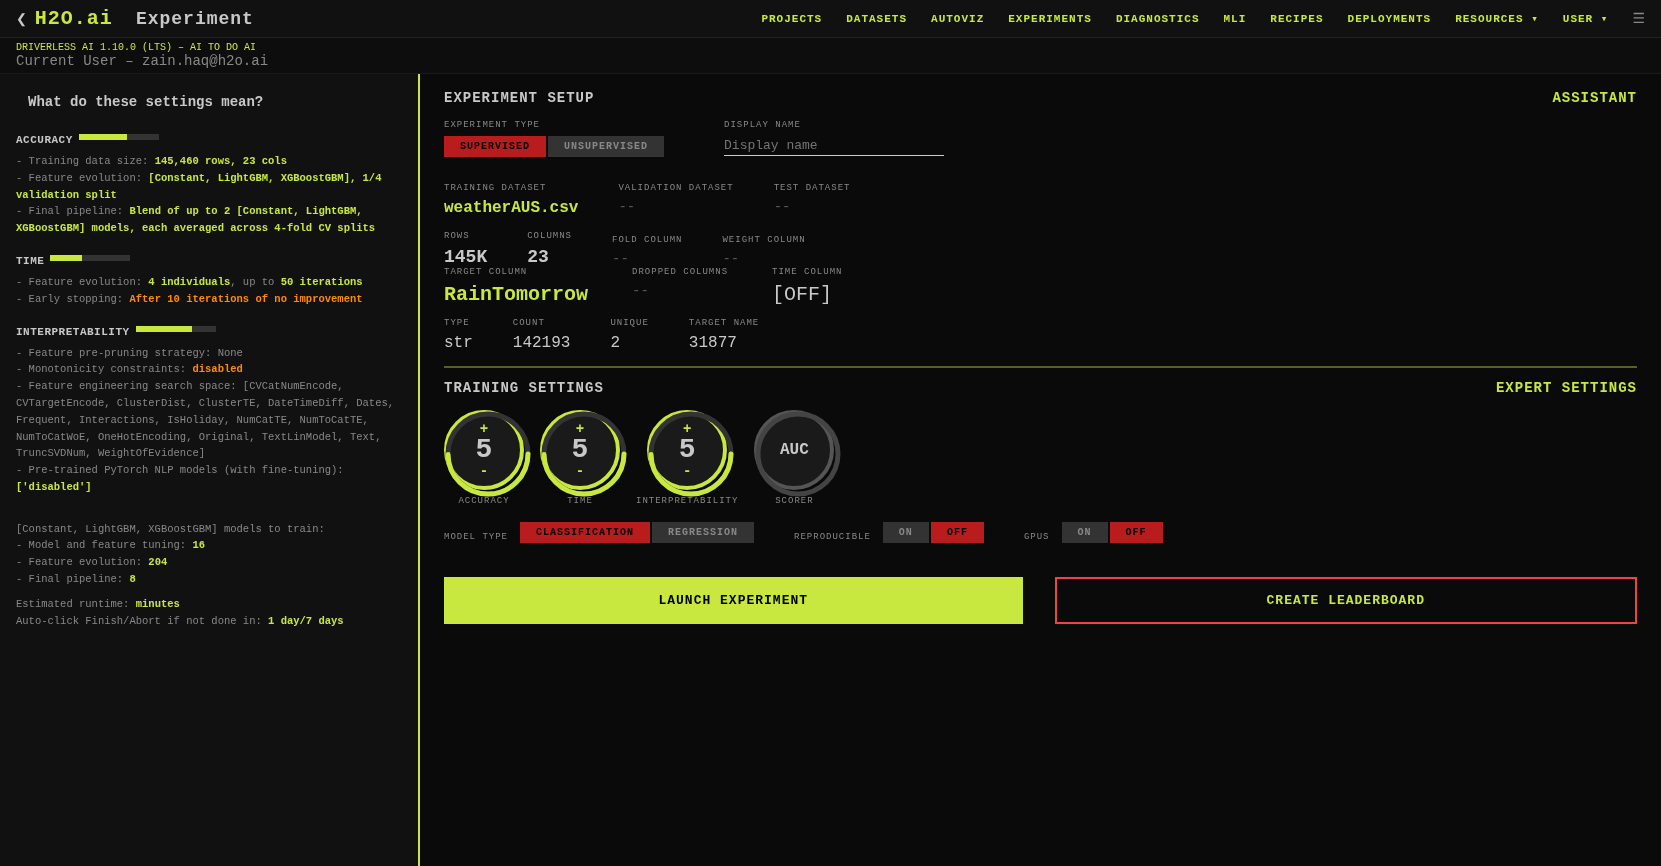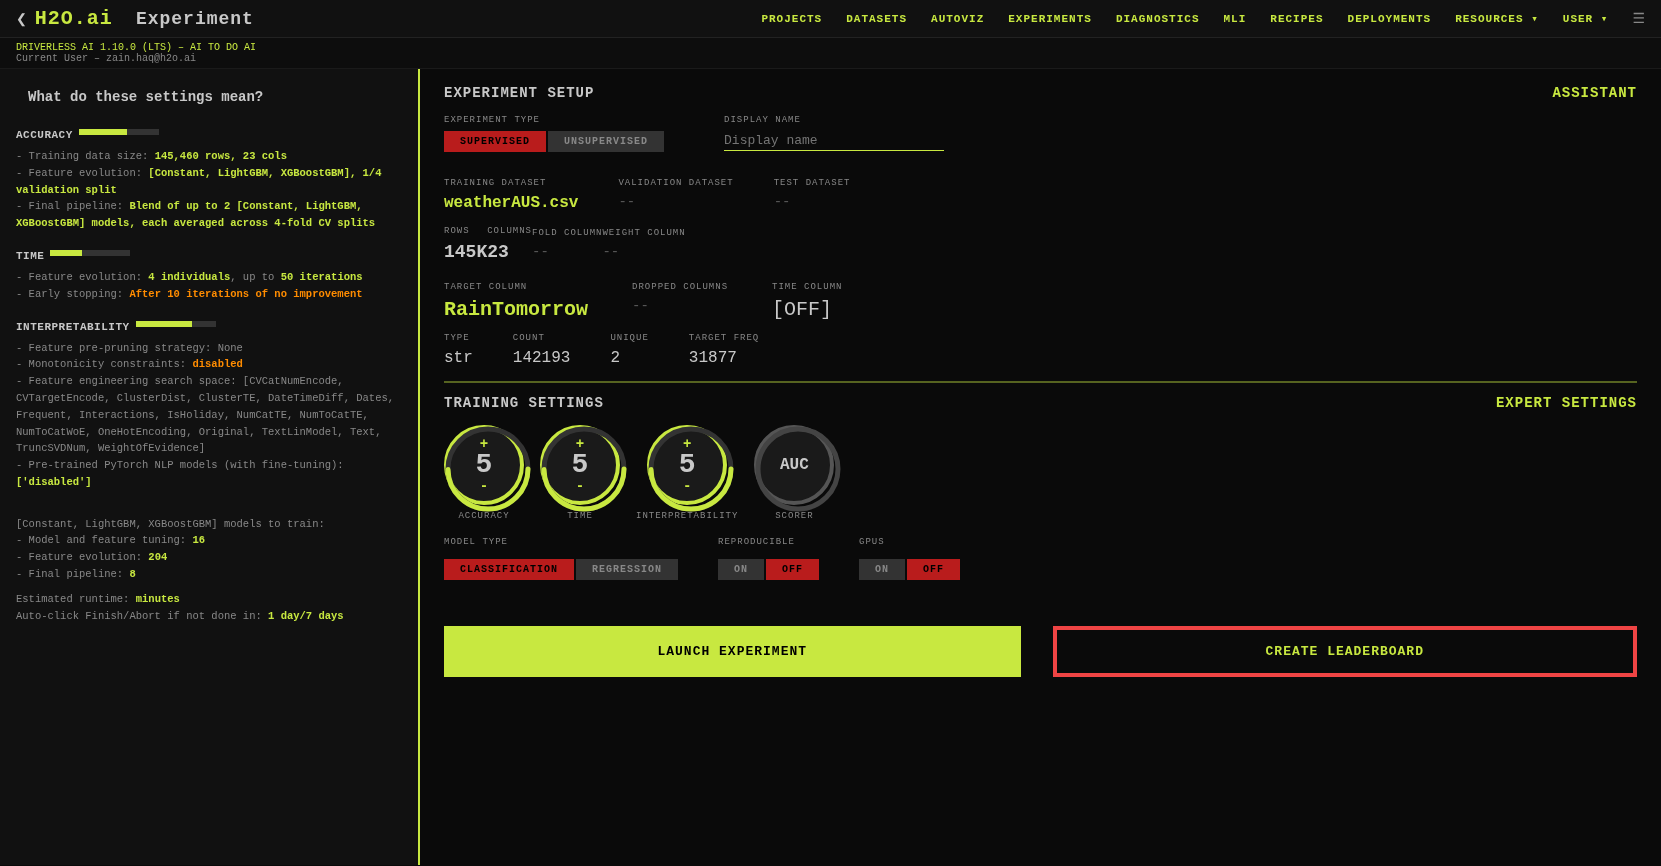--- a/index.html
+++ b/index.html
@@ -64,21 +64,21 @@
       background: #0d0d0d;
       padding: 4px 16px 4px 16px;
       border-bottom: 1px solid #1a1a1a;
     }
     .header-sub .app-name {
       color: #c8e840;
       font-size: 10px;
     }
     .header-sub .user-info {
       color: #888;
-      font-size: 10px;
+      font-size: 14px;
     }
 
     
     .main-layout {
       display: flex;
       height: calc(866px - 38px - 32px);
     }
 
     
     .left-panel {
@@ -212,22 +212,23 @@
       font-weight: bold;
     }
     .dataset-value-dim {
       color: #555;
       font-size: 14px;
     }
 
     
     .stats-row {
       display: flex;
-      margin-bottom: 20px;
-      align-items: center;
+      gap: 40px;
+      margin-bottom: 0;
+      align-items: flex-end;
     }
     .stat-item {}
     .stat-value {
       color: #c8c8c8;
       font-size: 18px;
       font-weight: bold;
     }
     .stat-value-dim {
       color: #555;
       font-size: 14px;
@@ -343,49 +344,50 @@
     
     .model-type-row {
       display: flex;
       gap: 40px;
       align-items: flex-start;
       margin-bottom: 16px;
       flex-wrap: wrap;
     }
     .model-type-group, .reproducible-group, .gpus-group {
       display: flex;
-      flex-direction: column;
-      gap: 6px;
+      flex-direction: row;
+      gap: 12px;
+      align-items: center;
     }
 
     
     .launch-row {
       display: flex;
       gap: 32px;
-      margin-top: 32px;
+      margin-top: 20px;
     }
     .launch-btn {
       flex: 1;
       padding: 14px 20px;
       font-size: 13px;
       font-weight: bold;
       letter-spacing: 1px;
       cursor: pointer;
       border: none;
       font-family: 'Courier New', Courier, monospace;
       text-align: center;
     }
     .launch-btn-primary {
       background: #c8e840;
       color: #000;
     }
     .launch-btn-secondary {
       background: transparent;
       color: #c8e840;
-      border: 4px solid #ef4444;
+      border: 2px solid #ef4444;
     }
 
     
     .exp-type-row {
       display: flex;
       gap: 60px;
       margin-bottom: 12px;
     }
     .exp-col {}
     .mini-bar {
@@ -582,21 +584,21 @@
       </div>
       <div class="stat-item">
         <div class="field-label">COUNT</div>
         <div class="type-val">142193</div>
       </div>
       <div class="stat-item">
         <div class="field-label">UNIQUE</div>
         <div class="type-val">2</div>
       </div>
       <div class="stat-item">
-        <div class="field-label">TARGET FREQ</div>
+        <div class="field-label">TARGET NAME</div>
         <div class="type-val">31877</div>
       </div>
     </div>
 
     <div class="divider"></div>
 
     <div class="section-title-row">
       <span class="section-title">TRAINING SETTINGS</span>
       <span class="section-title-right">EXPERT SETTINGS</span>
     </div>

